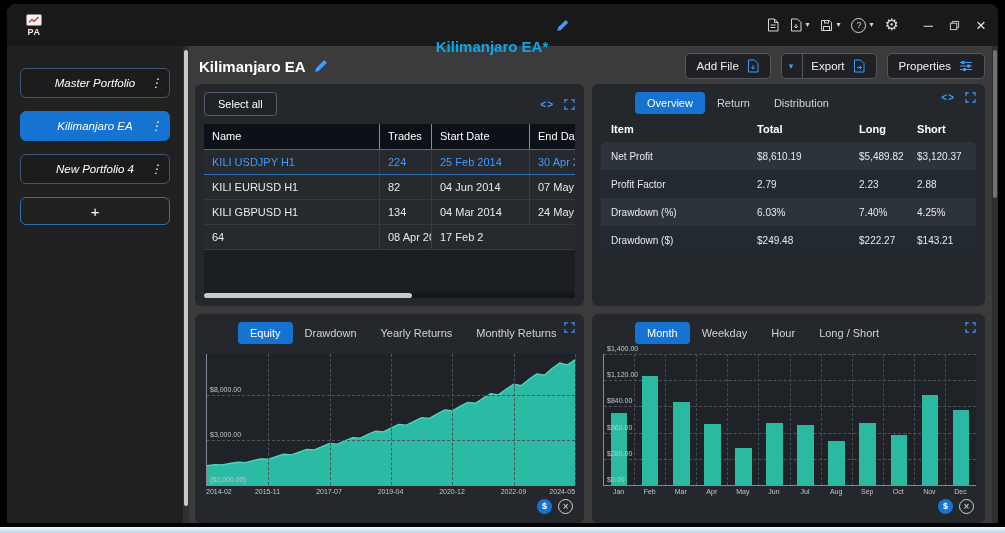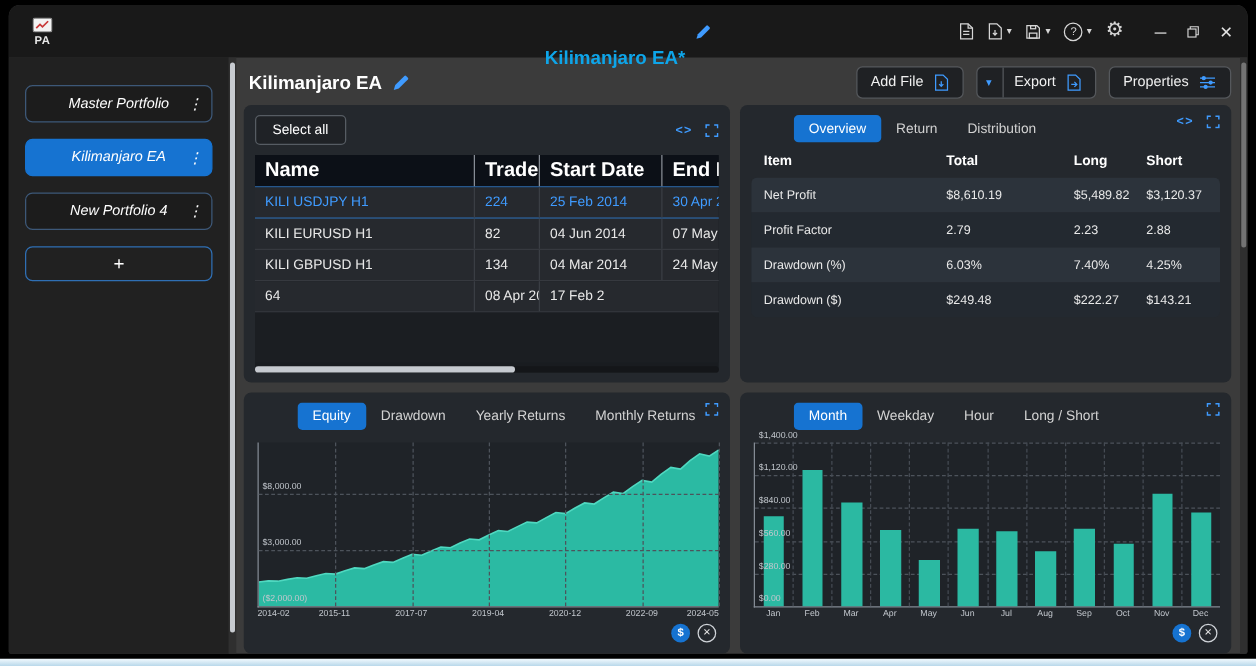--- a/index.html
+++ b/index.html
@@ -45,21 +45,21 @@
   .panel{background:#24282d;border-radius:6px;padding:8px 9px;display:flex;flex-direction:column;min-width:0;min-height:0;overflow:hidden;box-sizing:border-box;}
 
   .panel-top{display:flex;align-items:center;margin-bottom:8px;height:24px;flex:none;}
   .select-all-btn{height:24px;padding:0 13px;background:#1f2226;border:1px solid #565c63;border-radius:4px;color:#fff;font-size:11px;display:inline-flex;align-items:center;box-sizing:border-box;}
   .panel-icons{margin-left:auto;display:flex;align-items:center;gap:10px;}
   .code-icon{color:#3f9bff;font-size:10px;font-weight:bold;letter-spacing:1px;}
 
   
   .trades-table{flex:1;min-height:0;display:flex;flex-direction:column;background:#191c20;border-radius:2px;}
   .t-head{display:grid;grid-template-columns:176px 52px 98px 1fr;background:#0c1017;border-bottom:1px solid #2f6fb4;flex:none;}
-  .t-head .cell{height:25px;line-height:25px;padding:0 8px;font-size:16px;font-weight:bold;color:#fff;border-right:1px solid #868c95;overflow:hidden;white-space:nowrap;}
+  .t-head .cell{height:25px;line-height:25px;padding:0 8px;font-size:11px;font-weight:normal;color:#fff;border-right:1px solid #868c95;overflow:hidden;white-space:nowrap;}
   .t-head .cell:last-child{border-right:none;}
   .t-row{display:grid;grid-template-columns:176px 52px 98px 1fr;background:#26292e;border-bottom:1px solid #36393f;flex:none;}
   .t-row .cell{height:24px;line-height:24px;padding:0 8px;font-size:11px;color:#e9e9e9;border-right:1px solid #3a3e44;overflow:hidden;white-space:nowrap;}
   .t-row .cell:last-child{border-right:none;}
   .t-row.selected .cell{color:#3f9bff;}
   .t-row.selected{border-bottom:1px solid #2f6fb4;}
   .t-fill{flex:1;background:#1b1e22;}
   .t-scroll{height:5px;background:#141619;margin-top:3px;border-radius:3px;position:relative;flex:none;}
   .t-thumb{position:absolute;left:0;top:0;height:5px;width:56%;background:#c6cad0;border-radius:3px;}
 

